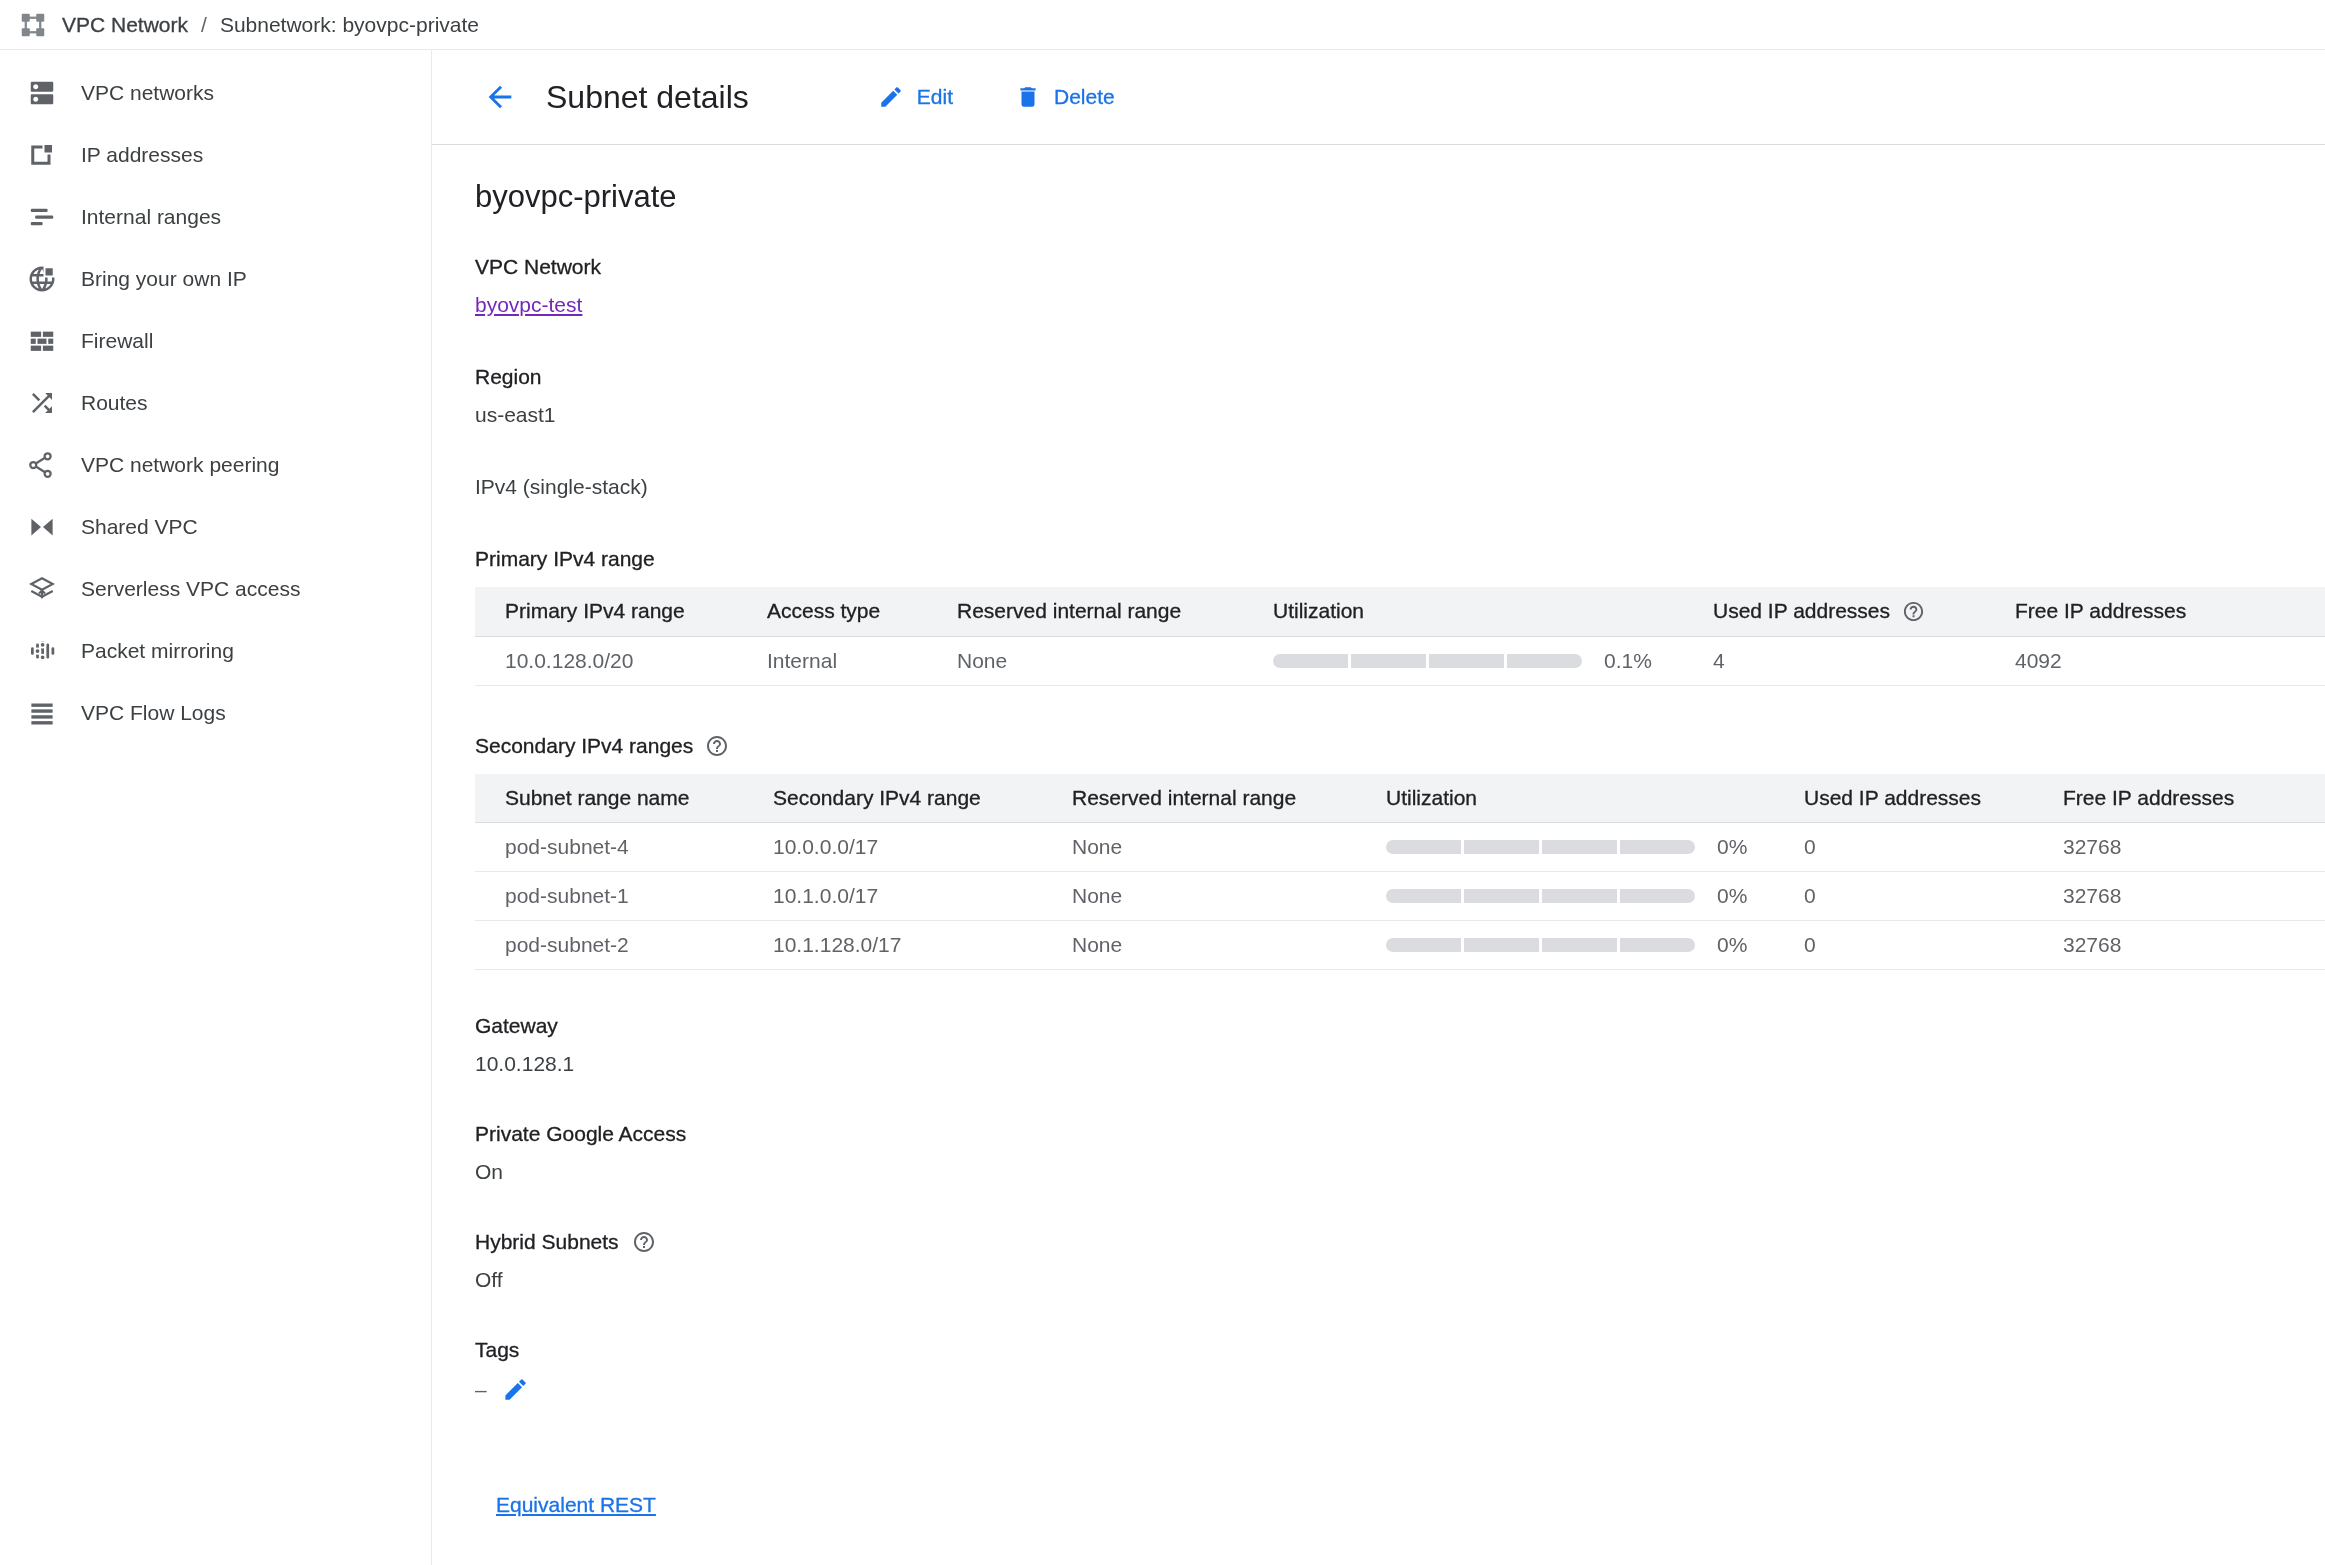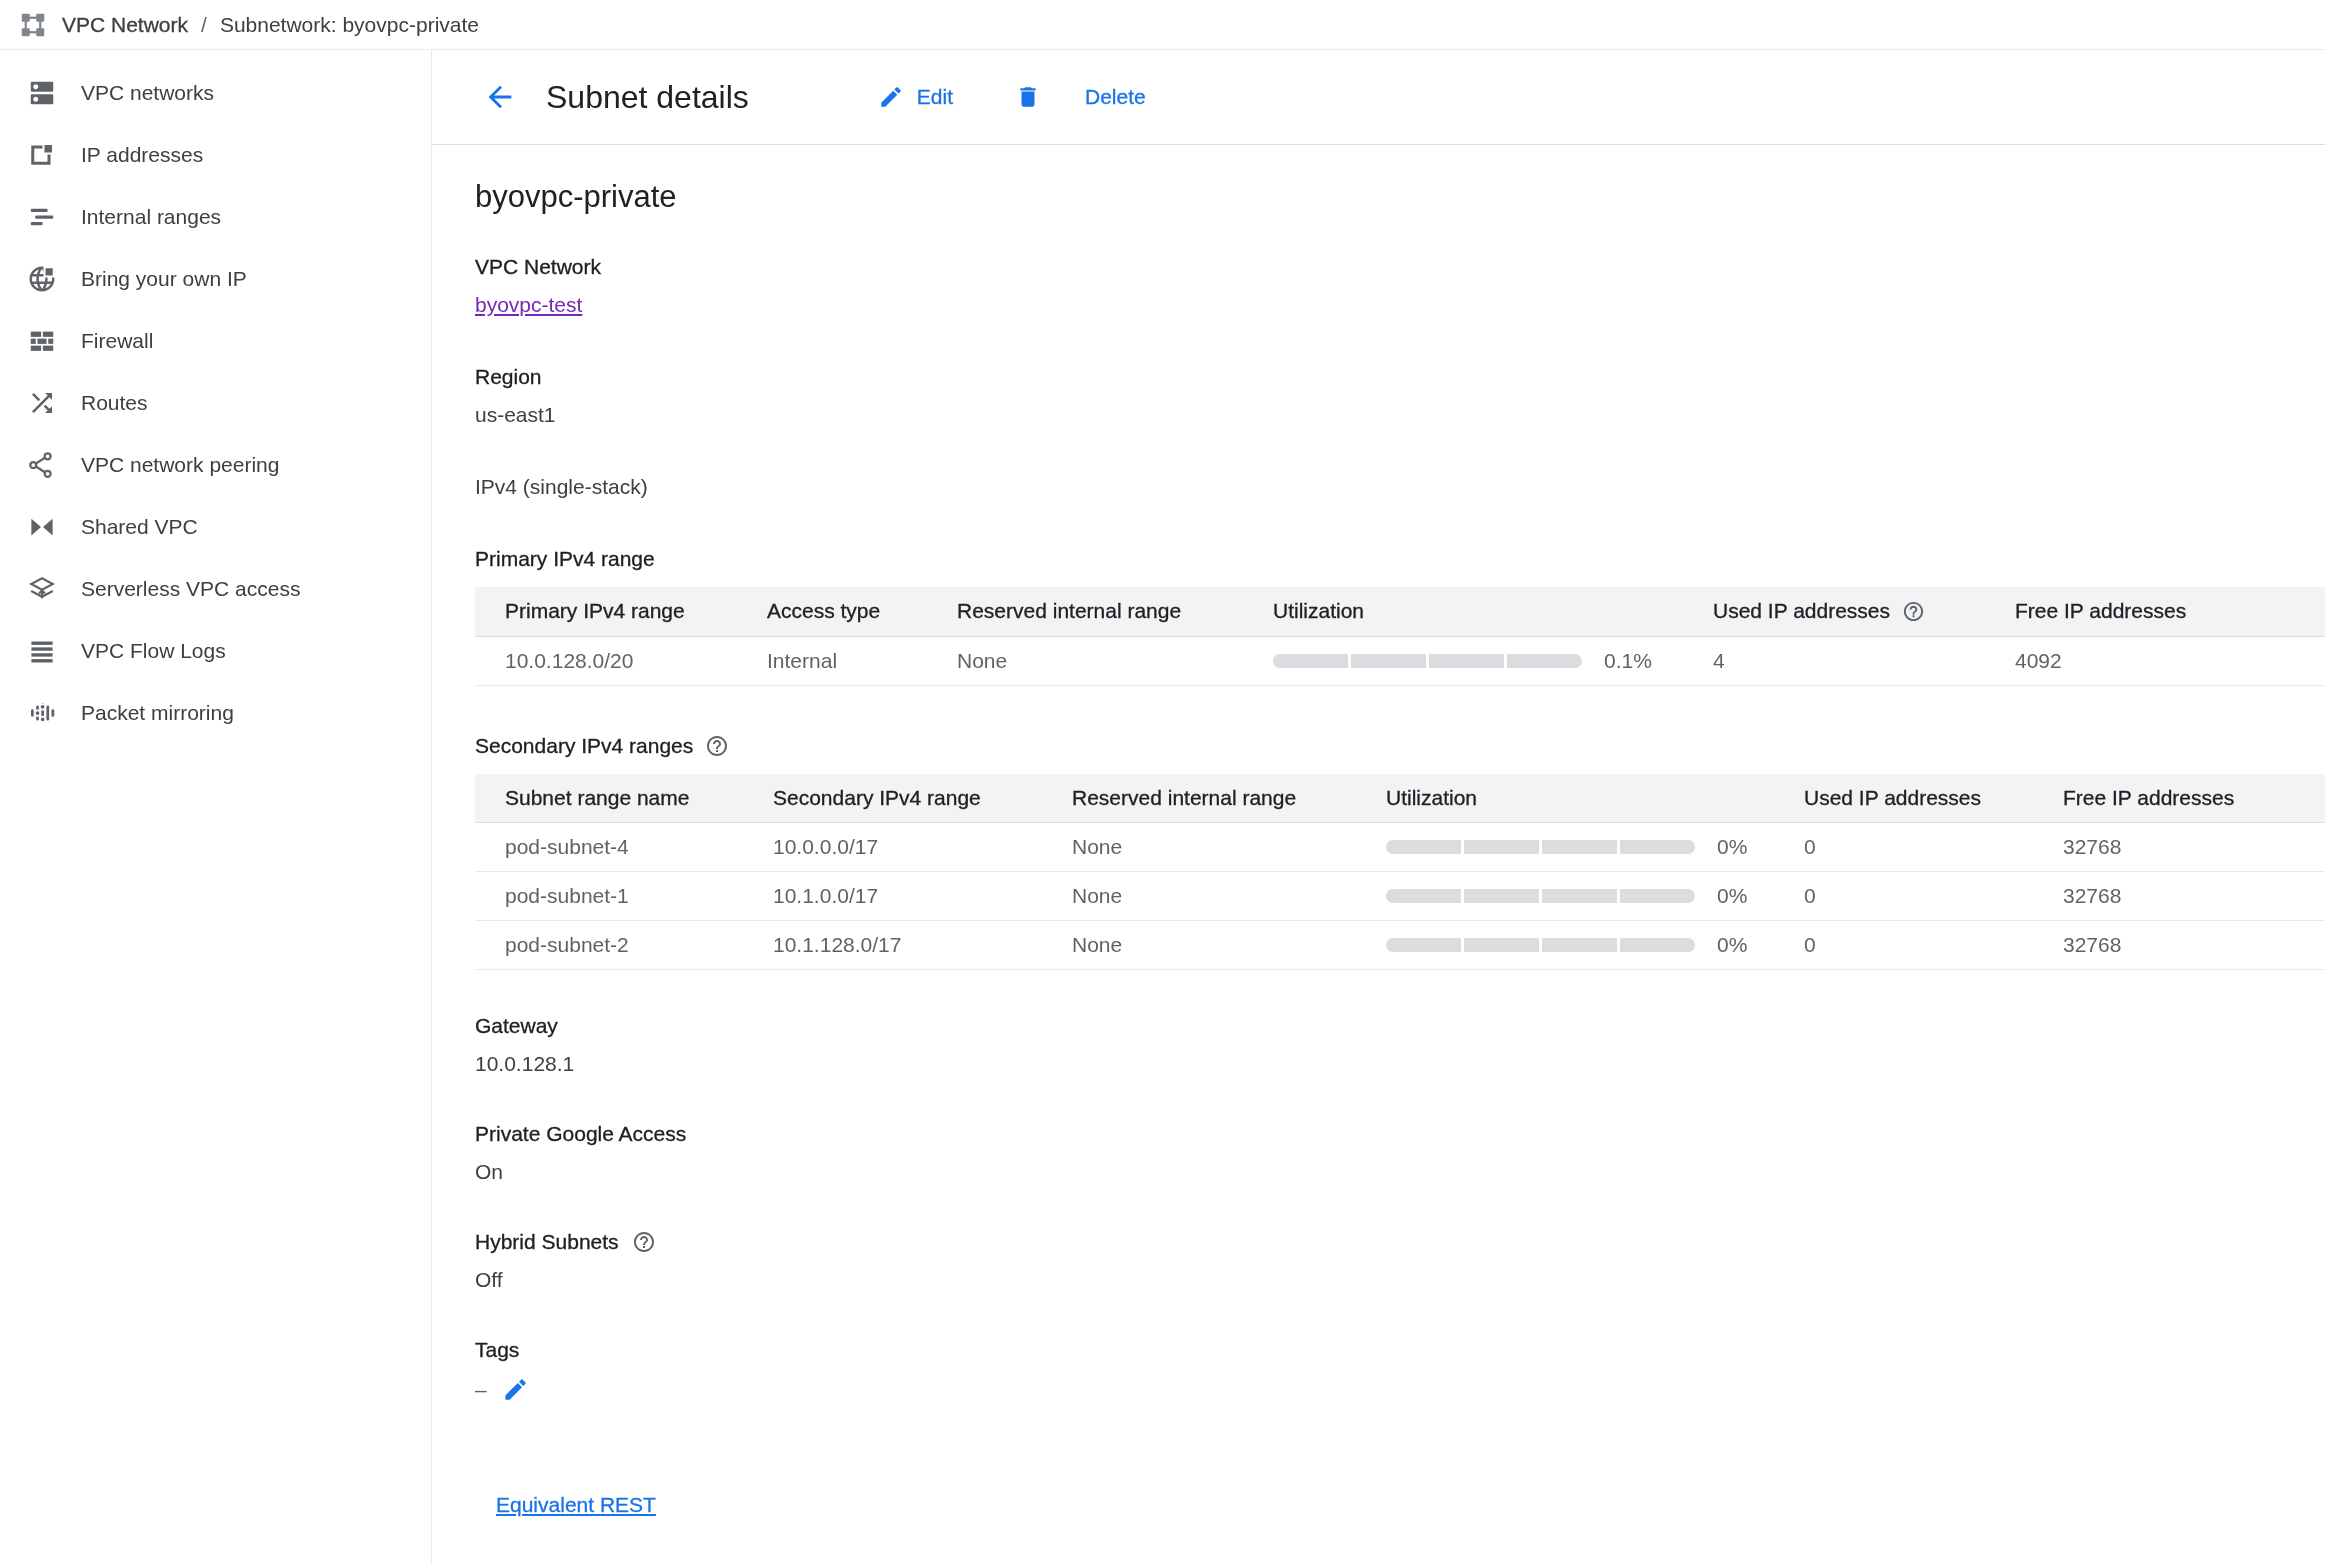--- a/index.html
+++ b/index.html
@@ -22,21 +22,21 @@
 
   .main { flex: 1; min-width: 0; }
   .main-header { height: 95px; display: flex; align-items: center; padding-left: 48px;
     border-bottom: 1px solid #dadce0; }
   .back-btn { width: 40px; height: 40px; display: flex; align-items: center; justify-content: center; cursor: pointer; }
   .back-btn svg { width: 34px; height: 34px; }
   .hdr-title { font-size: 32px; color: #202124; margin-left: 26px; }
   .hdr-btn { display: flex; align-items: center; color: #1a73e8; font-size: 21px; cursor: pointer; }
   .hdr-btn svg { width: 26px; height: 26px; margin-right: 13px; }
   .hdr-btn.edit { margin-left: 129px; }
-  .hdr-btn.delete { margin-left: 62px; gap: 31px; }
+  .hdr-btn.delete { margin-left: 62px; }
 
   .content { padding: 34px 0 0 43px; }
   .page-title { font-size: 31px; font-weight: normal; color: #202124; margin-bottom: 40px; }
 
   .field { margin-bottom: 48px; }
   .field-label { font-size: 21px; color: #202124; margin-bottom: 14px; display: flex; align-items: center; }
   .field-label svg { width: 24px; height: 24px; margin-left: 13px; }
   .field-value { font-size: 21px; color: #3c4043; }
   a.vpc-link { color: #7627bb; text-decoration: underline; font-size: 21px; cursor: pointer; }
 
@@ -183,46 +183,46 @@
           <path d="M3.4 13.6 12 18.2l8.6-4.6"></path>
           <path d="M12 19.5v-6"></path>
             <path d="M9.6 15.6 12 13.2l2.4 2.4"></path>
         </g>
         </svg>
       <span class="nav-label">Serverless VPC access</span>
     </div>
 
     <div class="nav-item">
       <svg viewBox="0 0 24 24">
-          <g fill="#5f6368">
-        <rect x="3.5" y="4.4" width="17" height="2.7"></rect>
-            <rect x="3.5" y="9.1" width="17" height="2.7"></rect>
-        <rect x="3.5" y="13.8" width="17" height="2.7"></rect>
-            <rect x="3.5" y="18.5" width="17" height="2.7"></rect>
-          </g>
-        </svg>
-      <span class="nav-label">VPC Flow Logs</span>
-    </div>
-
-    <div class="nav-item">
-      <svg viewBox="0 0 24 24">
         <g fill="#5f6368">
           <rect x="3.2" y="9" width="2.2" height="6" rx="1.1"></rect>
           <rect x="7.3" y="6" width="2.2" height="12" rx="1.1"></rect>
           <rect x="11.4" y="4" width="2.2" height="16" rx="1.1"></rect>
           <rect x="15.5" y="6" width="2.2" height="12" rx="1.1"></rect>
           <rect x="19.6" y="9" width="2.2" height="6" rx="1.1"></rect>
         </g>
         <g fill="#5f6368" stroke="#fff" stroke-width="1.4">
           <circle cx="12.5" cy="7" r="2.2"></circle>
             <circle cx="8.4" cy="12" r="2.2"></circle>
             <circle cx="12.5" cy="17" r="2.2"></circle>
         </g>
         </svg>
       <span class="nav-label">Packet mirroring</span>
+    </div>
+
+    <div class="nav-item">
+      <svg viewBox="0 0 24 24">
+          <g fill="#5f6368">
+        <rect x="3.5" y="4.4" width="17" height="2.7"></rect>
+            <rect x="3.5" y="9.1" width="17" height="2.7"></rect>
+        <rect x="3.5" y="13.8" width="17" height="2.7"></rect>
+            <rect x="3.5" y="18.5" width="17" height="2.7"></rect>
+          </g>
+        </svg>
+      <span class="nav-label">VPC Flow Logs</span>
     </div>
   </div>
 
   <div class="main">
 
     <div class="main-header">
       <div class="back-btn">
         <svg viewBox="0 0 24 24">
             <path class="blue" d="M20 11H7.83l5.59-5.59L12 4l-8 8 8 8 1.41-1.41L7.83 13H20v-2z"></path>
           </svg>

